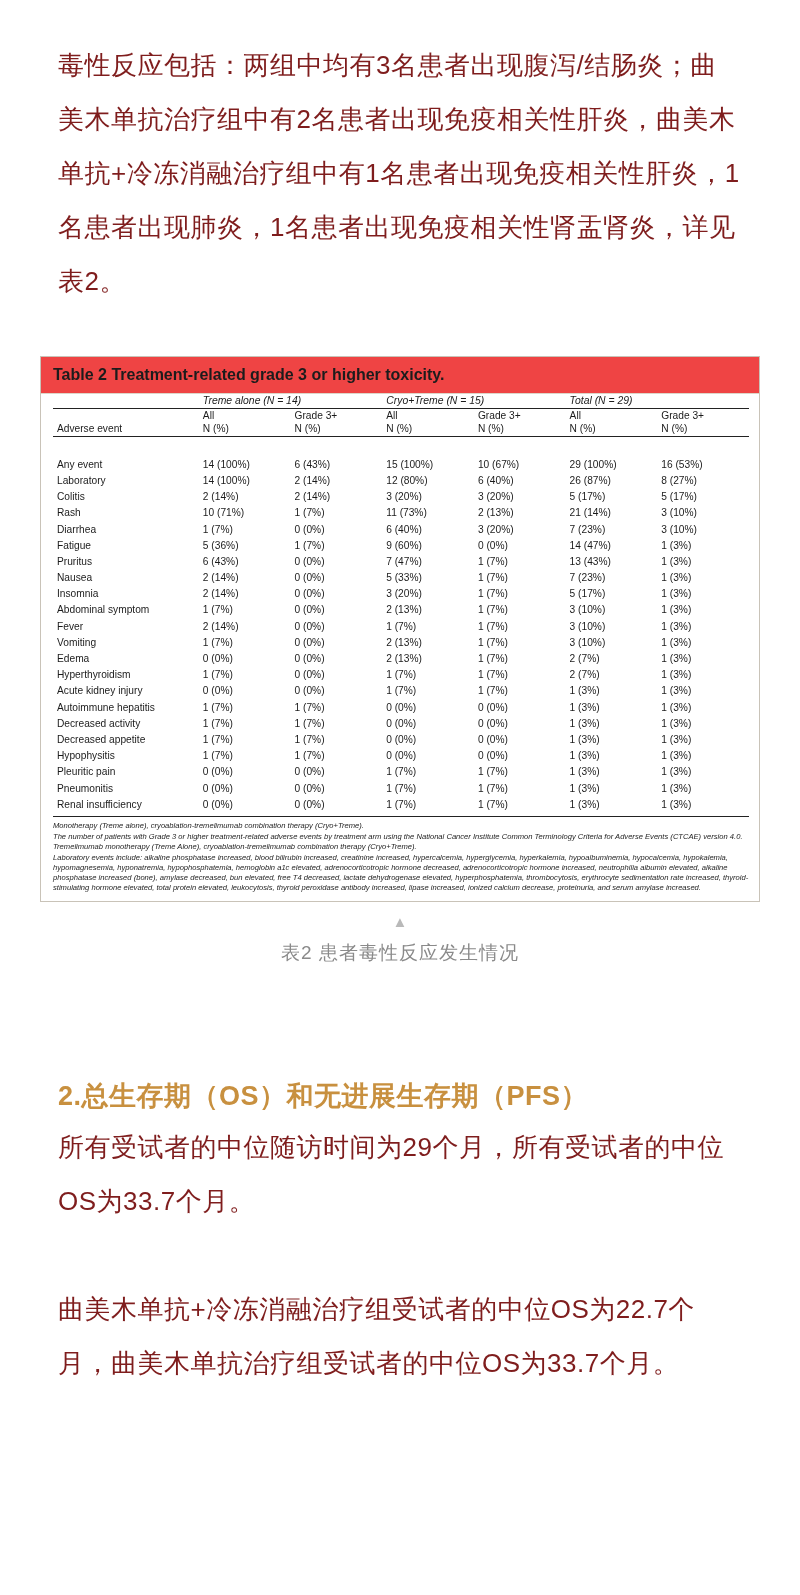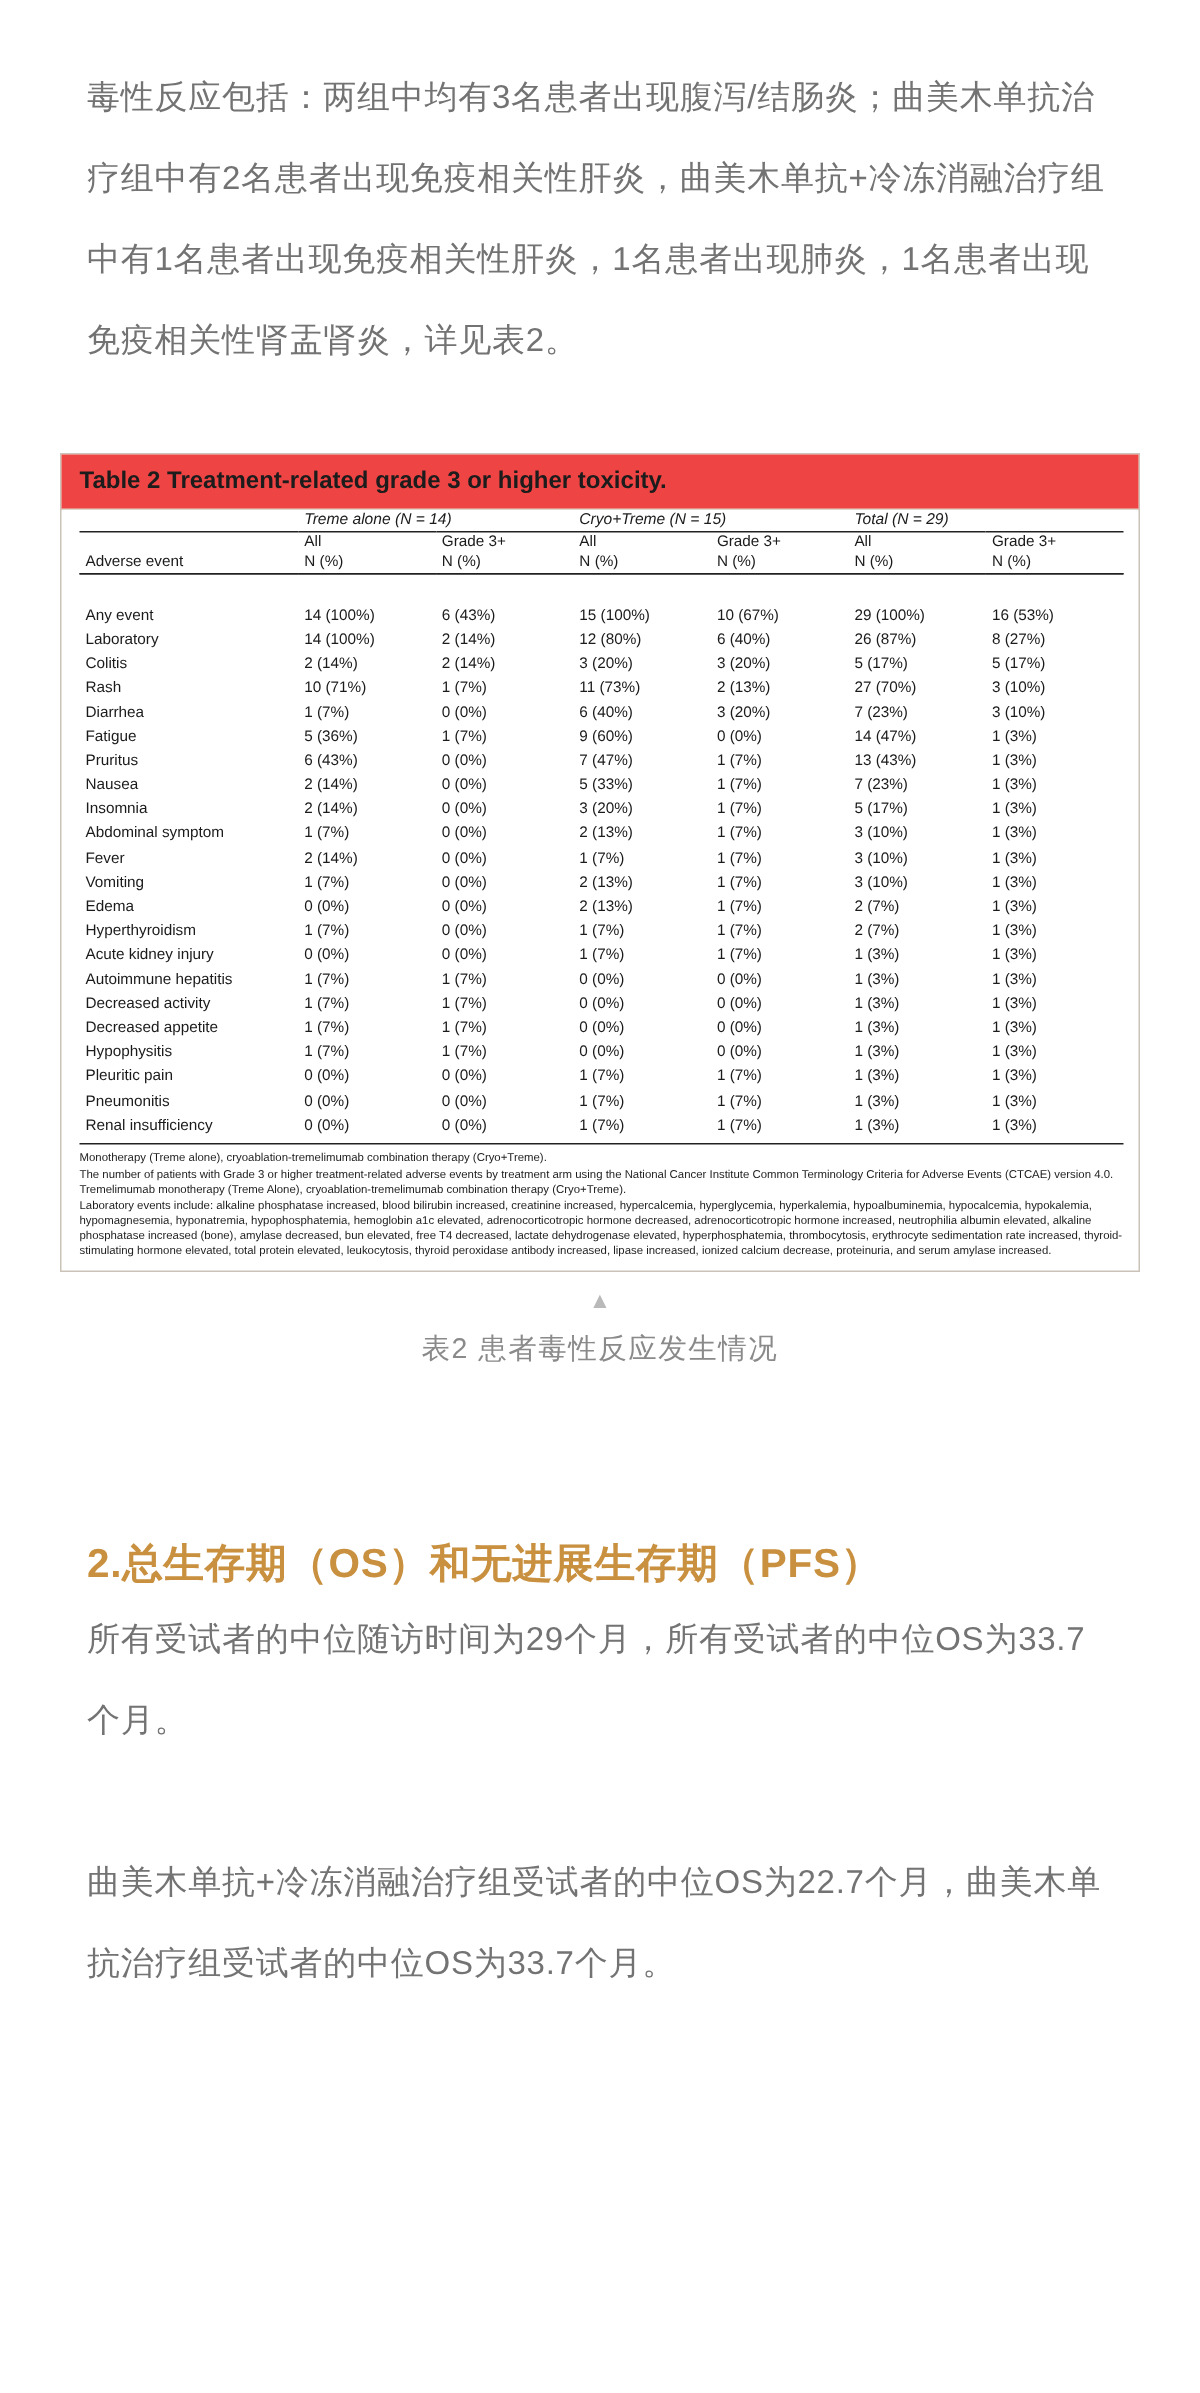--- a/index.html
+++ b/index.html
@@ -11,23 +11,23 @@
     font-family: "Liberation Sans", sans-serif;
     color: #2b2b2b;
   }
   .page {
     width: 800px;
     min-height: 1595px;
     position: relative;
     padding: 0;
   }
   .para {
-    font-size: 22px;
+    font-size: 26px;
     line-height: 54px;
-    color: #737373;
+    color: #7f1d1d;
     letter-spacing: 0.5px;
     margin: 0;
     padding: 0 58px;
   }
   #intro-paragraph { padding-top: 38px; }
 
   
   .figure-wrap {
     margin: 48px 40px 0 40px;
   }
@@ -81,21 +81,21 @@
   tbody td { font-size: 10.2px; line-height: 13.6px; }
   tbody tr:first-child td { padding-top: 21px; }
   .tbl-foot {
     border-top: 1px solid #222;
     margin: 3px 10px 8px 12px;
     padding-top: 4px;
     font-size: 7.6px;
     line-height: 10px;
     color: #1c1c1c;
   }
-  .tbl-foot p { margin: 0 0 1px 0; }
+  .tbl-foot p { margin: 0 0 1px 0; font-style: italic; }
 
   .fig-arrow {
     text-align: center;
     margin-top: 14px;
     color: #b9b9b9;
     font-size: 15px;
     line-height: 12px;
     letter-spacing: 0;
   }
   .fig-caption {
@@ -194,21 +194,21 @@
                 <td>3 (20%)</td>
                 <td>5 (17%)</td>
                 <td>5 (17%)</td>
               </tr>
               <tr>
                 <td>Rash</td>
                 <td>10 (71%)</td>
                 <td>1 (7%)</td>
                 <td>11 (73%)</td>
                 <td>2 (13%)</td>
-                <td>27 (70%)</td>
+                <td>21 (14%)</td>
                 <td>3 (10%)</td>
               </tr>
               <tr>
                 <td>Diarrhea</td>
                 <td>1 (7%)</td>
                 <td>0 (0%)</td>
                 <td>6 (40%)</td>
                 <td>3 (20%)</td>
                 <td>7 (23%)</td>
                 <td>3 (10%)</td>

